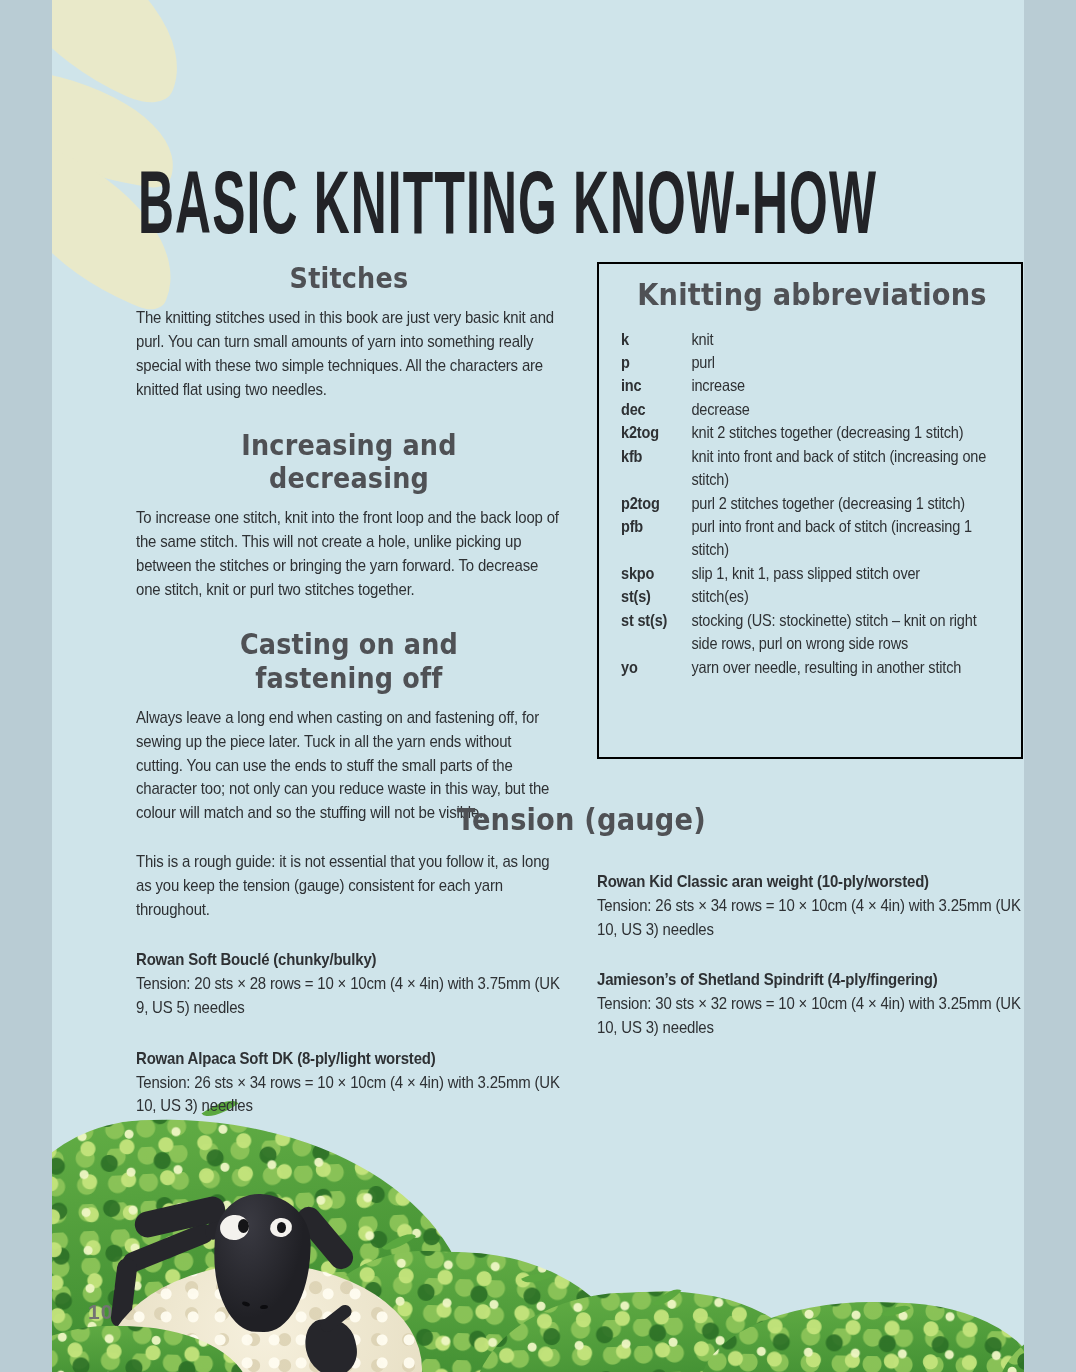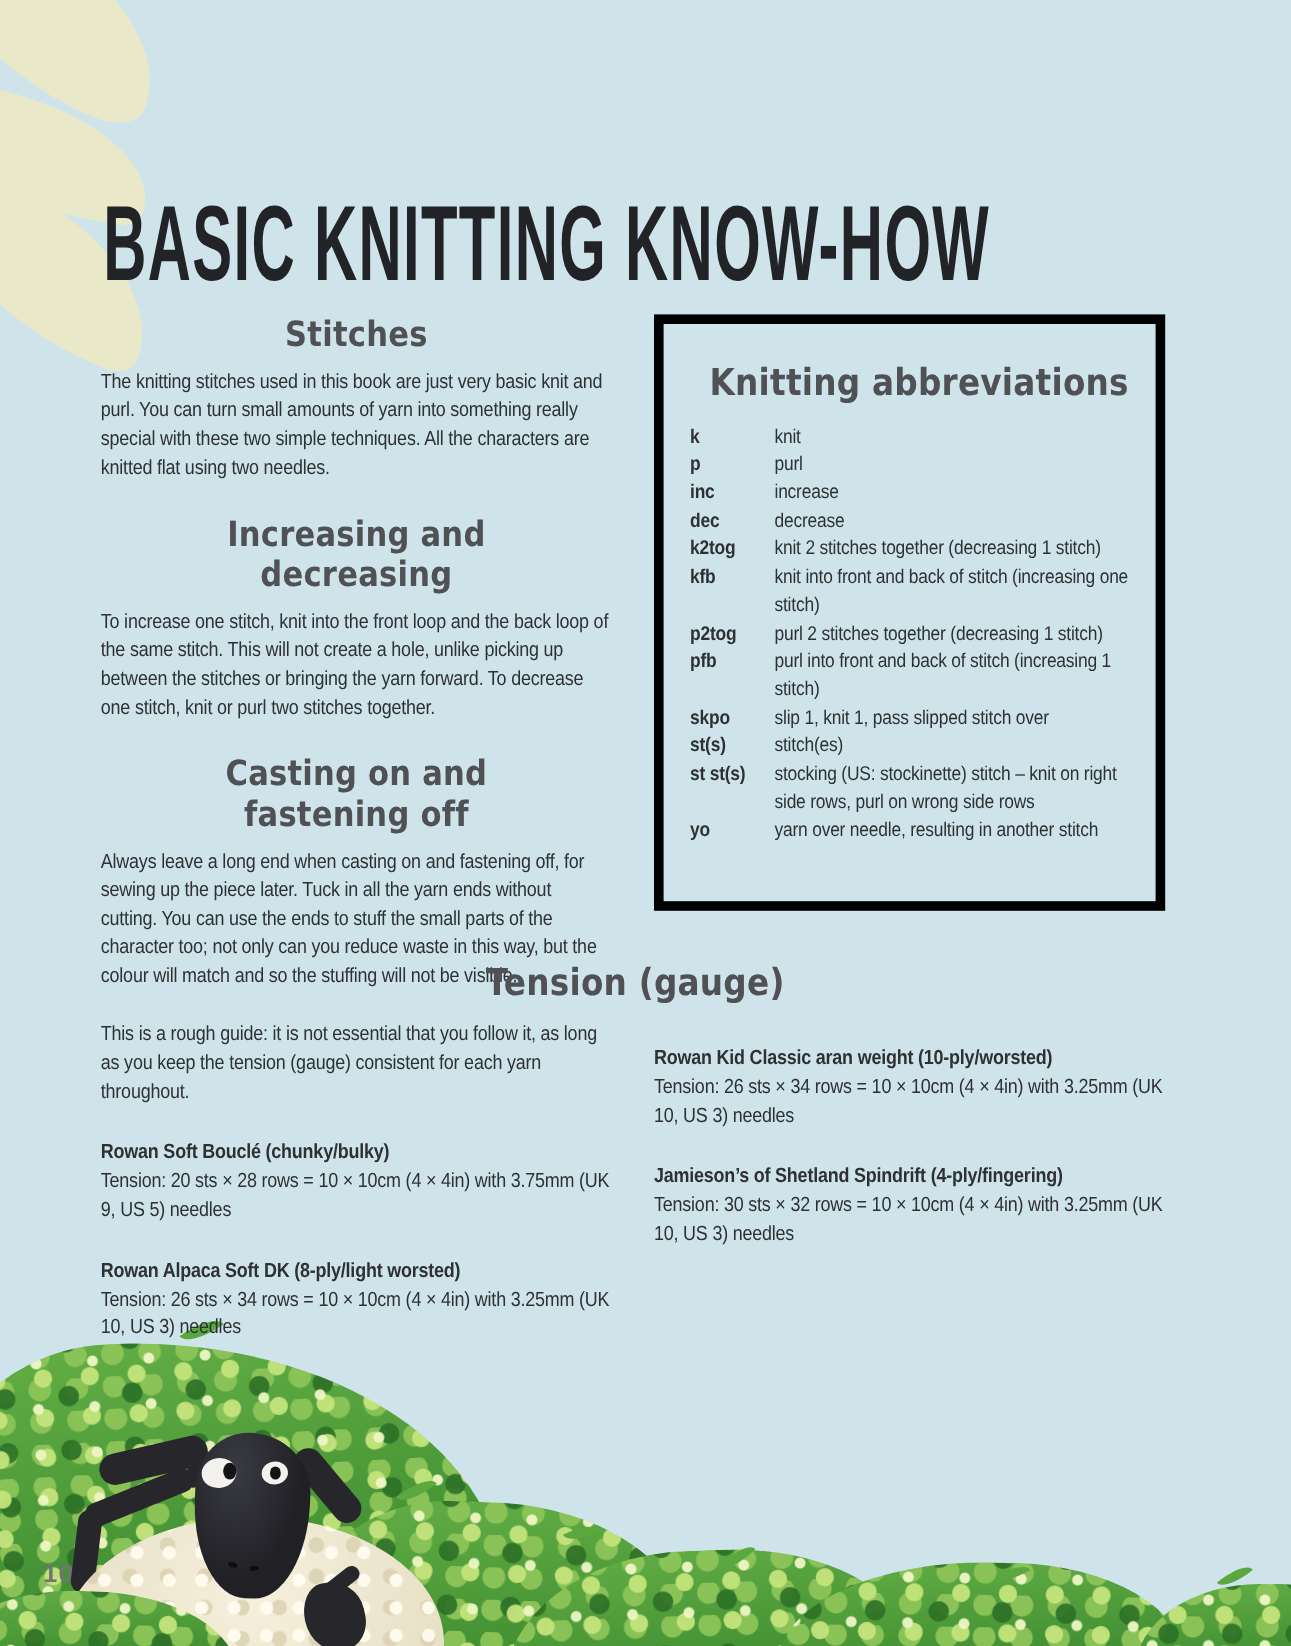--- a/index.html
+++ b/index.html
@@ -1,17 +1,17 @@
 <!DOCTYPE html>
 <html><head>
 <meta charset="utf-8">
 <style>
   html,body{margin:0;padding:0;background:#b9ccd4;}
   .page{
-    position:relative;width:1076px;height:1372px;margin:0 auto;
+    position:relative;width:972px;height:1372px;margin:0 auto;
     background:#cfe4ea;overflow:hidden;
     font-family:"Liberation Sans",sans-serif;color:#2e3134;
   }
   
   .leaf{position:absolute;background:#e9e9c9;z-index:0;}
   .leaf1{left:-70px;top:-48px;width:215px;height:122px;transform:rotate(24deg);
          border-radius:0 100% 22% 100% / 0 100% 22% 100%;}
   .leaf2{left:-62px;top:80px;width:188px;height:96px;transform:rotate(9deg);
          border-radius:8% 100% 12% 100% / 28% 96% 20% 92%;}
   .leaf3{left:-58px;top:170px;width:195px;height:112px;transform:rotate(23deg);
@@ -33,21 +33,21 @@
   .condense{transform:scaleX(0.88);transform-origin:0 0;}
   .body-text{font-size:17px;line-height:1.4;letter-spacing:-0.2px;margin:0;color:#2e3134;}
   
   .left-col{position:absolute;left:84px;top:262px;width:484px;z-index:2;}
   .left-col .h2{width:372px;margin-left:56px;margin-right:auto;} 
   .section{margin:0 0 27px 0;}
   .section .body-text{width:484px;}
   
   .abbr-box{
     position:absolute;left:545px;top:262px;width:426px;height:497px;z-index:2;
-    border:8px solid #000000;box-sizing:border-box;padding:32px 22px 0 22px;
+    border:2px solid #000000;box-sizing:border-box;padding:13px 22px 0 22px;
   }
   .abbr-inner{width:434px;}
   .abbr-box .h2{font-size:31px;margin-bottom:15px;}
   .abbr-row{display:grid;grid-template-columns:80px 1fr;font-size:16.5px;
             line-height:1.42;letter-spacing:-0.2px;}
   .abbr-term{font-weight:700;}
   
   .tension-heading{position:absolute;left:84px;top:802px;width:1012px;z-index:2;}
   .tension-heading .h2{font-size:31px;margin:0;}
   .tension-left{position:absolute;left:84px;top:850px;width:484px;z-index:2;}

